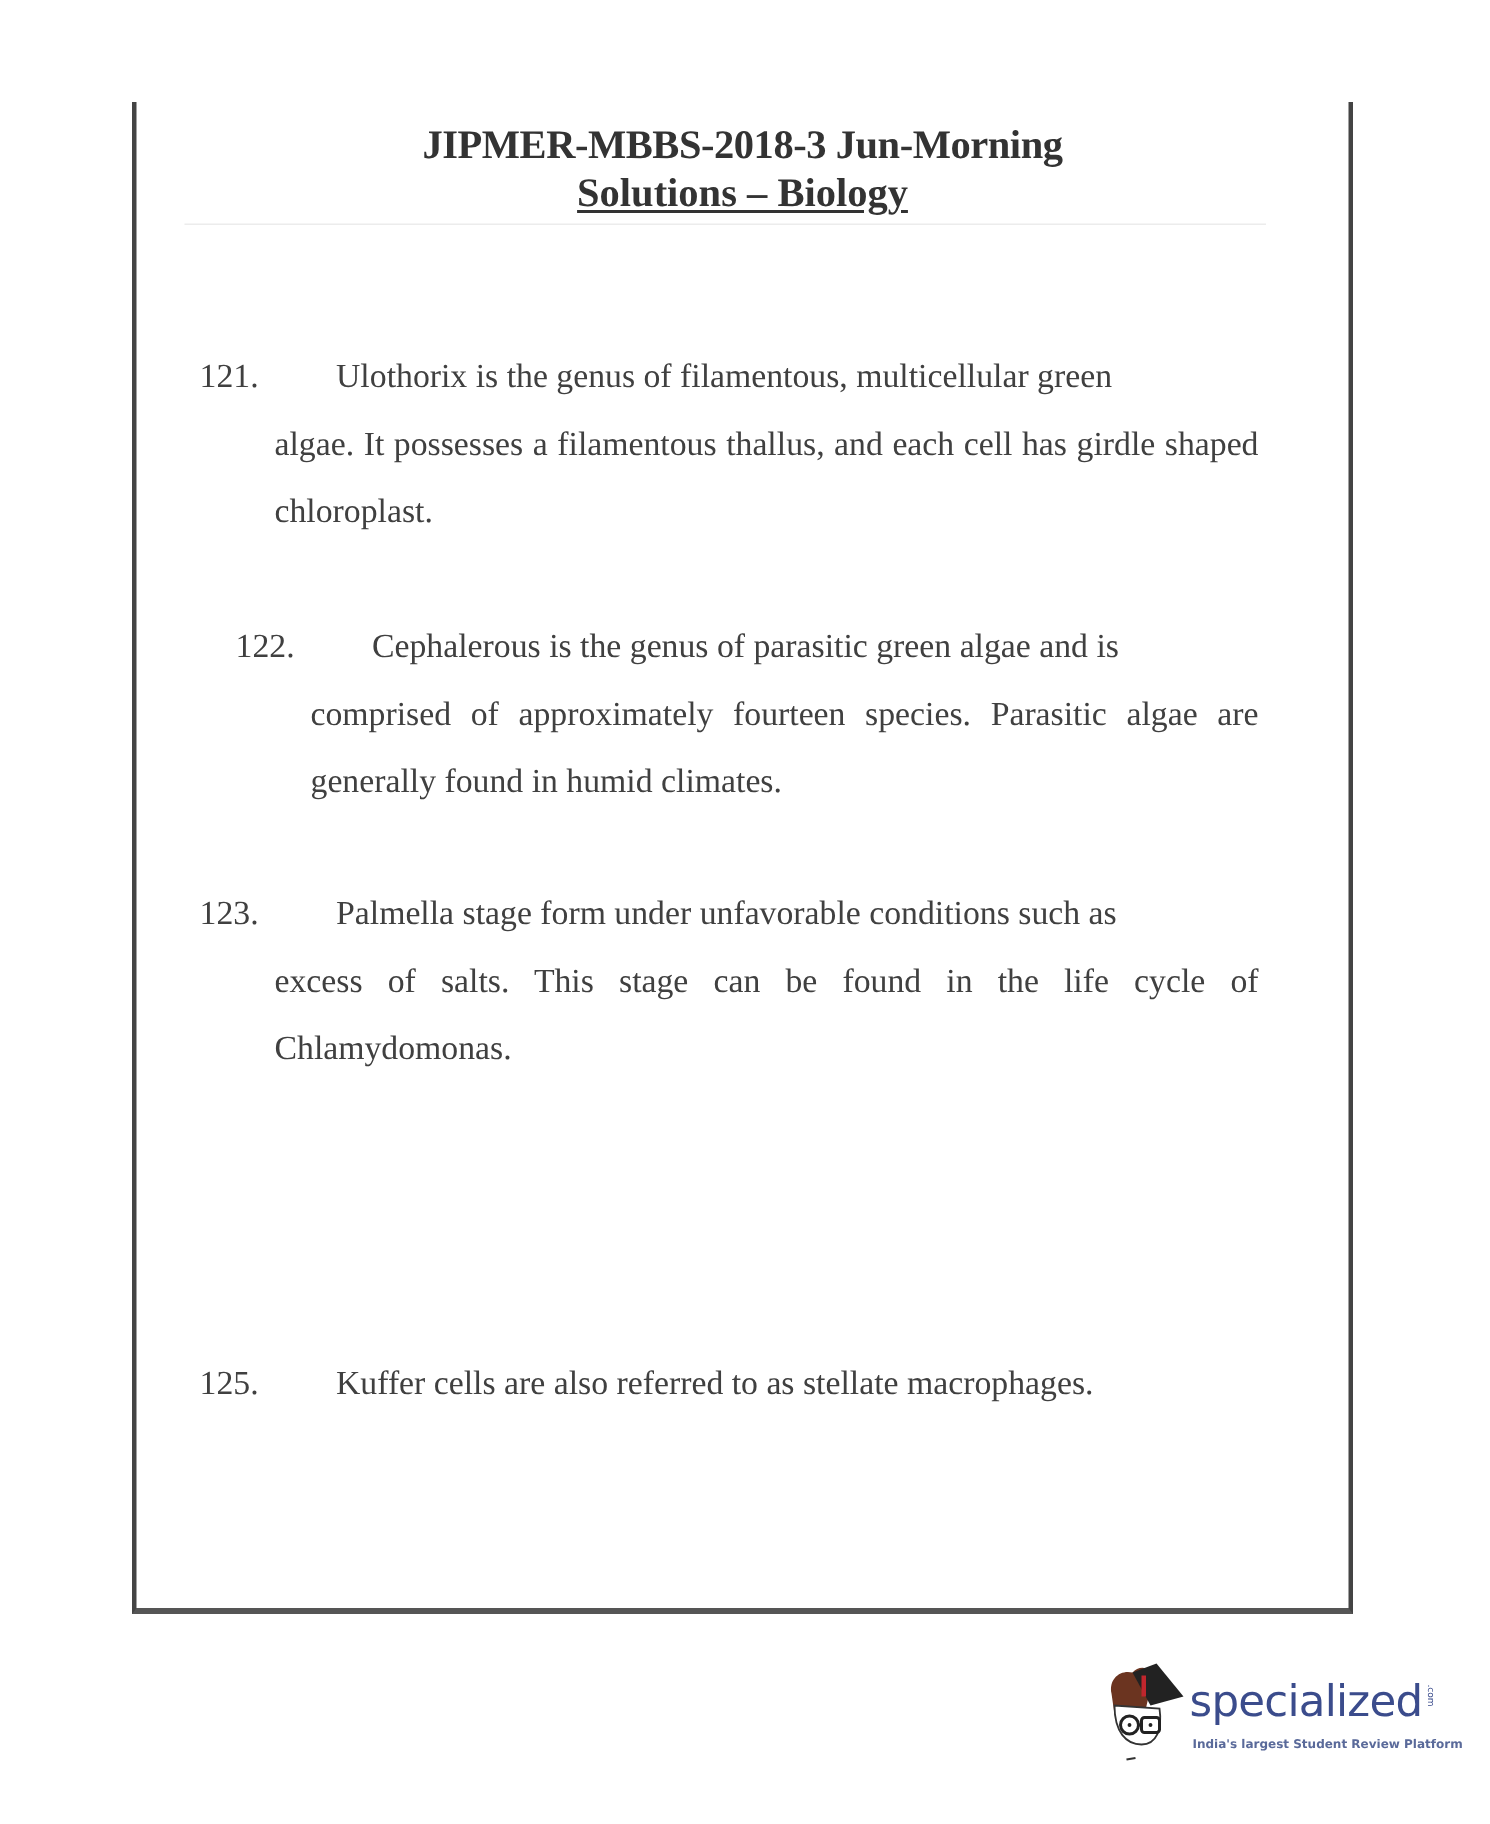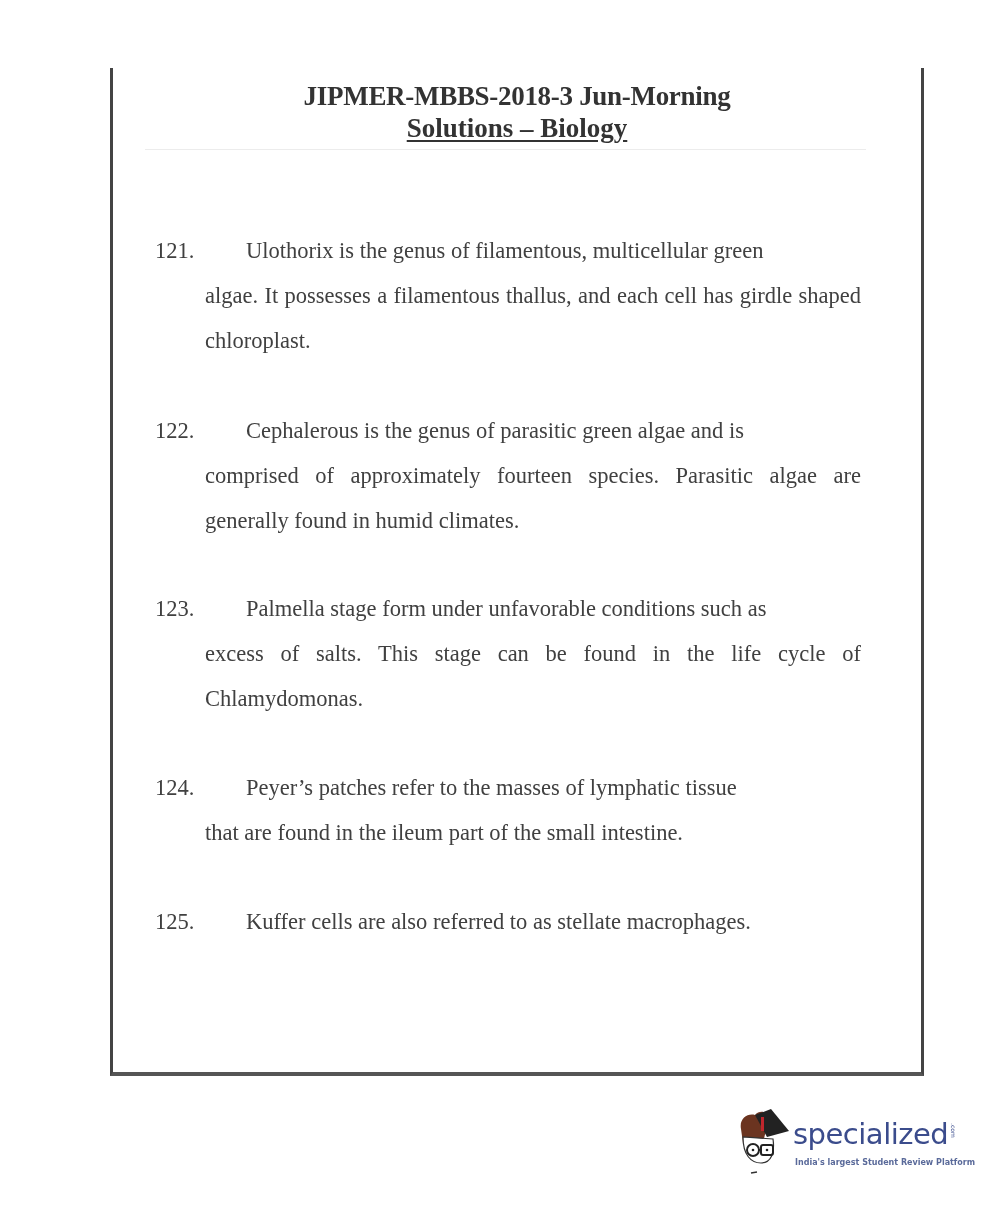--- a/index.html
+++ b/index.html
@@ -1,19 +1,19 @@
 <!DOCTYPE html>
 <html><head>
   <meta charset="utf-8">
   <style>
     html, body { margin: 0; padding: 0; background: #ffffff; }
     body { width: 993px; height: 1216px; position: relative; overflow: hidden; }
     .frame {
       position: absolute;
-      left: 110px; top: 68px;
+      left: 88px; top: 68px;
       width: 808px; height: 1004px;
       border-left: 3px solid #444;
       border-right: 3px solid #444;
       border-bottom: 4px solid #555;
     }
     .title-block {
       position: absolute; left: 0; right: 0; top: 12px;
       text-align: center;
       font-family: "Liberation Serif", serif;
       font-weight: bold;
@@ -68,43 +68,36 @@
   <div class="title-rule"></div>
 
   <div class="item" style="top:160px;">
     <div class="item-first">
       <span class="num">121.</span>
       <span>Ulothorix is the genus of filamentous, multicellular green</span>
     </div>
     <div class="item-rest">algae. It possesses a filamentous thallus, and each cell has girdle shaped chloroplast.</div>
   </div>
 
-  <div class="item" style="top:340px;">
+  <div class="item" style="top:340px;padding-left:24px;">
     <div class="item-first">
       <span class="num">122.</span>
       <span>Cephalerous is the genus of parasitic green algae and is</span>
     </div>
     <div class="item-rest">comprised of approximately fourteen species. Parasitic algae are generally found in humid climates.</div>
   </div>
 
   <div class="item" style="top:518px;">
     <div class="item-first">
       <span class="num">123.</span>
       <span>Palmella stage form under unfavorable conditions such as</span>
     </div>
     <div class="item-rest">excess of salts. This stage can be found in the life cycle of Chlamydomonas.</div>
   </div>
 
-  <div class="item" style="top:697px;">
-    <div class="item-first">
-      <span class="num">124.</span>
-      <span>Peyer’s patches refer to the masses of lymphatic tissue</span>
-    </div>
-    <div class="item-rest">that are found in the ileum part of the small intestine.</div>
-  </div>
 
   <div class="item" style="top:831px;">
     <div class="item-first">
       <span class="num">125.</span>
       <span>Kuffer cells are also referred to as stellate macrophages.</span>
     </div>
   </div>
 </div>
 
 <div class="logo">

